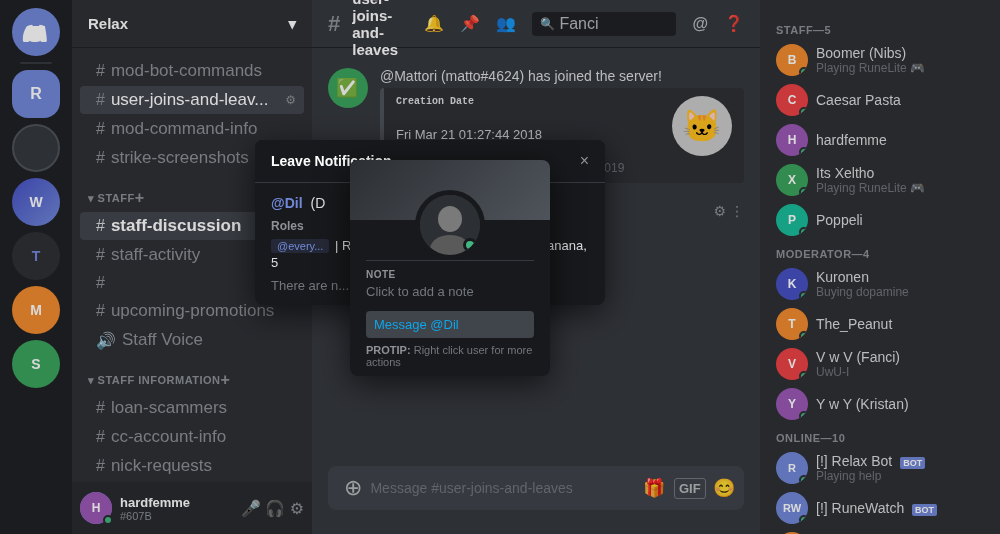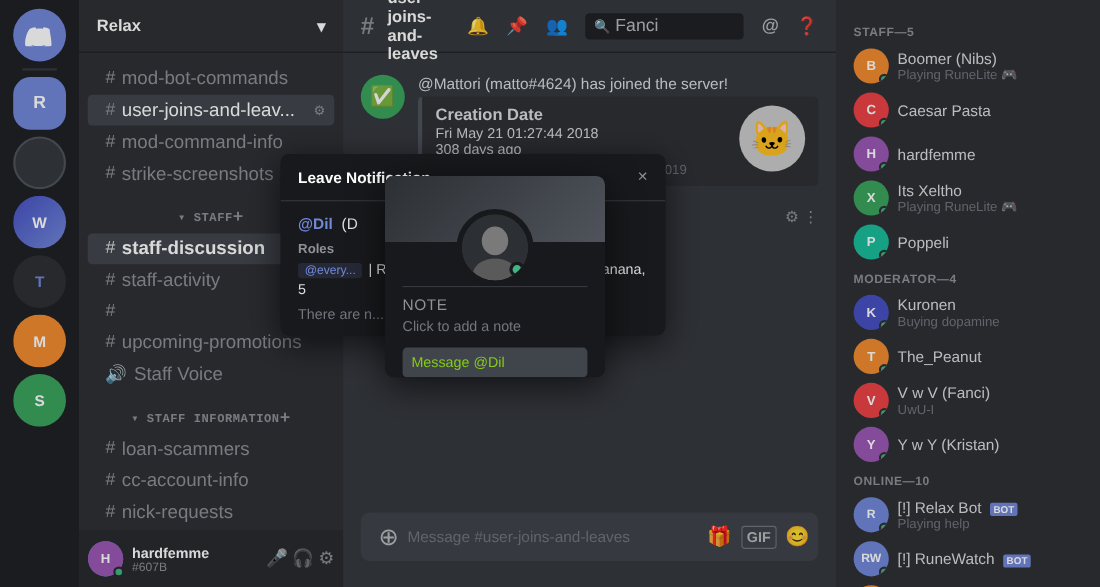--- a/index.html
+++ b/index.html
@@ -93,23 +93,22 @@
     .channel-list::-webkit-scrollbar-thumb { background: #202225; border-radius: 2px; }
     .category-header {
       padding: 16px 16px 4px 16px;
       font-size: 11px;
       font-weight: 700;
       color: #8e9297;
       text-transform: uppercase;
       letter-spacing: 0.5px;
       display: flex;
       align-items: center;
-      justify-content: center;
+      justify-content: flex-start;
       cursor: pointer;
-      font-family: Liberation Mono, monospace;
     }
     .category-header .add-btn {
       font-size: 16px;
       color: #8e9297;
       cursor: pointer;
     }
     .channel-item {
       padding: 4px 8px 4px 16px;
       display: flex;
       align-items: center;
@@ -255,21 +254,21 @@
       background: #2f3136;
       border-radius: 4px;
       padding: 8px 12px;
       margin-top: 4px;
       max-width: 420px;
       display: flex;
       justify-content: space-between;
       align-items: flex-start;
     }
     .embed-content { flex: 1; }
-    .embed-title { font-weight: 700; font-size: 15px; margin-bottom: 0; }
+    .embed-title { font-weight: 700; font-size: 10px; margin-bottom: 20px; font-family: Liberation Mono, monospace; }
     .embed-field-value { font-size: 13px; color: #dcddde; }
     .embed-footer { font-size: 12px; color: #72767d; margin-top: 4px; }
     .embed-thumbnail {
       width: 60px;
       height: 60px;
       border-radius: 50%;
       background: #ccc;
       flex-shrink: 0;
       overflow: hidden;
       display: flex;
@@ -428,38 +427,38 @@
     .profile-card-name {
       text-align: center;
       font-weight: 700;
       color: #fff;
       font-size: 15px;
       padding: 4px 16px 8px;
     }
     .profile-card-divider { height: 1px; background: #36393f; margin: 0 16px; }
     .profile-card-section { padding: 8px 16px; }
     .profile-note-label {
-      font-size: 14px;
-      font-weight: 400;
+      font-size: 10px;
+      font-weight: 700;
       color: #8e9297;
       text-transform: uppercase;
       letter-spacing: 0.5px;
       margin-bottom: 4px;
     }
     .profile-note-input {
       font-size: 13px;
       color: #72767d;
       cursor: pointer;
     }
     .profile-message-input {
       background: #40444b;
       border-radius: 4px;
       padding: 6px 8px;
       font-size: 13px;
-      color: #84cc16;
+      color: #0ea5e9;
       margin: 4px 16px 0;
     }
     .profile-protip {
       font-size: 11px;
       color: #72767d;
       padding: 6px 16px 8px;
     }
     .profile-protip strong { color: #8e9297; }
     .profile-online-indicator {
       position: absolute;
@@ -642,21 +641,21 @@
         <div style="width:40px;height:40px;border-radius:50%;background:#3ba55d;display:flex;align-items:center;justify-content:center;font-size:18px;">✅</div>
       </div>
       <div class="system-msg-body">
         <div class="system-msg-text">
           <span class="mention">@Mattori</span>
           <span> (matto#4624) has joined the server!</span>
         </div>
         <div class="embed-box">
           <div class="embed-content">
             <div class="embed-title">Creation Date</div>
-            <div class="embed-field-value">Fri May 21 01:27:44 2018</div>
+            <div class="embed-field-value">Fri Mar 21 01:27:44 2018</div>
             <div class="embed-field-value">308 days ago</div>
             <div class="embed-footer">There are now 435 members. • 10/25/2019</div>
           </div>
           <div class="embed-thumbnail">
             <span style="font-size:32px;">🐱</span>
           </div>
         </div>
       </div>
     </div>
 
@@ -845,14 +844,18 @@
         </div>
         <div class="profile-online-indicator"></div>
       </div>
     </div>
     <div class="profile-card-divider"></div>
     <div class="profile-card-section">
       <div class="profile-note-label">NOTE</div>
       <div class="profile-note-input">Click to add a note</div>
     </div>
     <div class="profile-message-input">Message @Dil</div>
+    <div class="profile-protip">
+      <strong>PROTIP:</strong>
+      <span> Right click user for more actions</span>
+    </div>
   </div>
 </div>
 
 </body></html>

